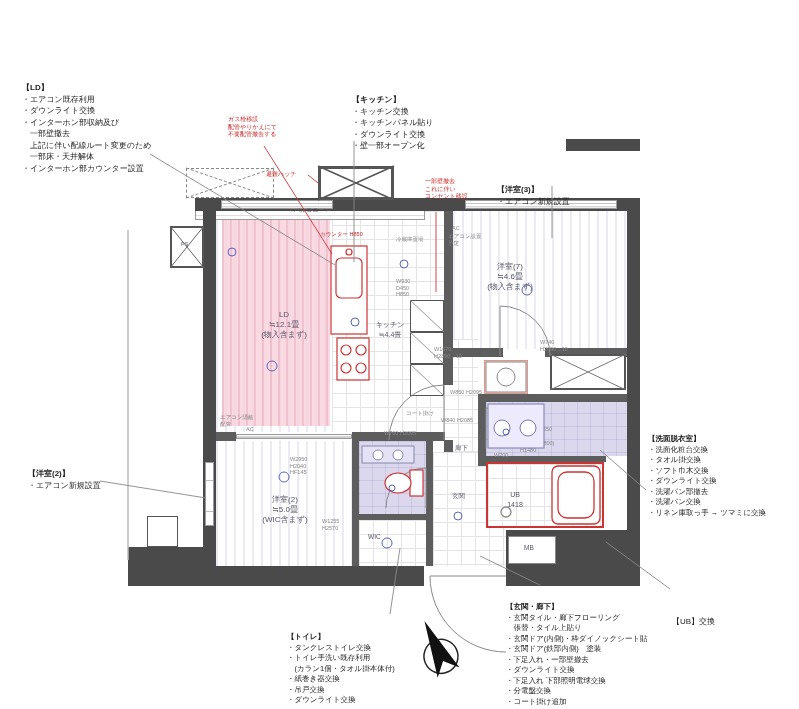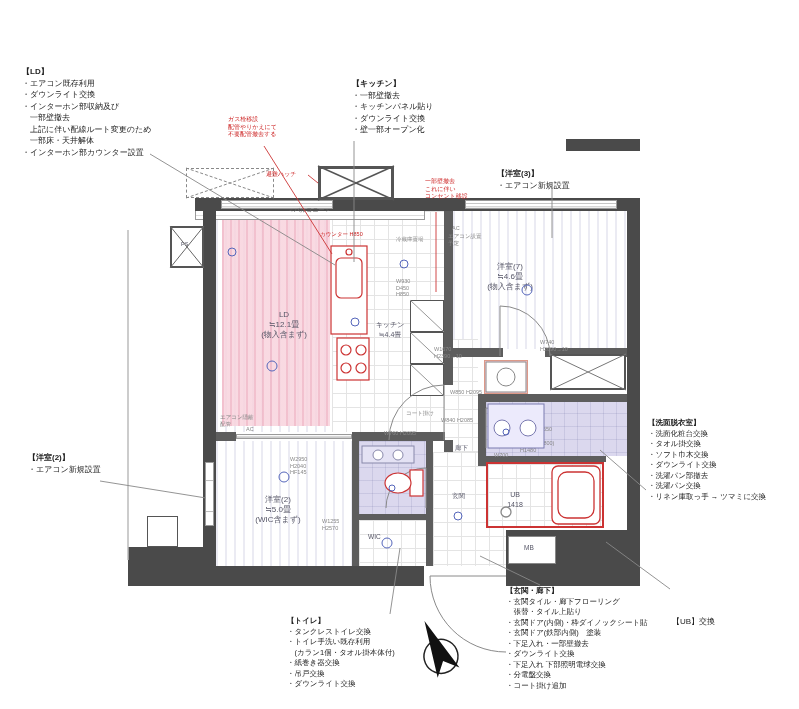--- a/index.html
+++ b/index.html
@@ -16,21 +16,21 @@
   .pinkstripes{background:repeating-linear-gradient(90deg,#f0b6c6 0 2px,#f8d3dd 2px 8px);opacity:.85;}
   .purplefill{background-color:#dbd8ee;background-image:linear-gradient(rgba(120,120,170,.18) 1px,transparent 1px),linear-gradient(90deg,rgba(120,120,170,.18) 1px,transparent 1px);background-size:13px 13px;}
   .pinkbox{background:#f6ccd8;border:1px solid #d98;}
   .balcony{background:repeating-linear-gradient(180deg,#ffffff 0 4px,#dddddd 4px 5px);border:1px solid #999;box-sizing:border-box;}
   .xbox{position:absolute;border:2px solid #555;background:#fff;box-sizing:border-box;}
   .xbox-dashed{position:absolute;border:1px dashed #888;background:#fff;box-sizing:border-box;}
   .redbox{position:absolute;border:2px solid #c33;box-sizing:border-box;}
   
   .ann{position:absolute;font-size:8px;line-height:11.5px;color:#222;white-space:nowrap;}
   .ann.small{font-size:7.5px;line-height:10.5px;}
-  .ann-title{font-weight:bold;}
+  .ann-title{font-weight:bold;margin-top:16px;}
   .red-note{position:absolute;font-size:6px;line-height:7.5px;color:#c22;white-space:nowrap;}
   .room-label{position:absolute;text-align:center;font-size:8px;line-height:10px;color:#556;}
   .room-label div:empty{display:none;}
   .tiny{position:absolute;font-size:5.5px;line-height:6.5px;color:#888;}
   .tiny.red{color:#c22;}
   .mini-label{position:absolute;font-size:6.5px;color:#556;white-space:nowrap;}
   svg.overlay{position:absolute;left:0;top:0;pointer-events:none;}
 </style>
 </head>
 <body>
@@ -96,21 +96,21 @@
   </div>
   <div class="room-label" style="left:368px;top:320px;width:44px;font-size:7px;">
     <div>キッチン</div>
     <div>≒4.4畳</div>
   </div>
   <div class="room-label" style="left:475px;top:262px;width:70px;">
     <div>洋室(7)</div>
     <div>≒4.6畳</div>
     <div>(物入含まず)</div>
   </div>
-  <div class="room-label" style="left:243px;top:495px;width:70px;text-align:center;">
+  <div class="room-label" style="left:250px;top:495px;width:70px;text-align:center;">
     <div>洋室(2)</div>
     <div>≒5.0畳</div>
     <div>(WIC含まず)</div>
   </div>
   <div class="mini-label" style="left:492px;top:407px;">
     <span>洗面室</span></div>
   <div class="room-label" style="left:495px;top:490px;width:40px;font-size:7px;">
     <div>UB</div>
     <div>1418</div>
   </div>
@@ -157,21 +157,21 @@
         <div>・インターホン部収納及び</div>
         <div>　一部壁撤去</div>
         <div>　上記に伴い配線ルート変更のため</div>
         <div>　一部床・天井解体</div>
         <div>・インターホン部カウンター設置</div>
       </div>
   </div>
   <div class="ann" style="left:352px;top:78px;">
     <div class="ann-title">【キッチン】</div>
     <div>
-        <div>・一部壁撤去</div>
+        <div>・キッチン交換</div>
         <div>・キッチンパネル貼り</div>
         <div>・ダウンライト交換</div>
         <div>・壁一部オープン化</div>
       </div>
   </div>
   <div class="ann" style="left:497px;top:168px;">
     <div class="ann-title">【洋室(3)】</div>
     <div>
         <div>・エアコン新規設置</div>
       </div>

